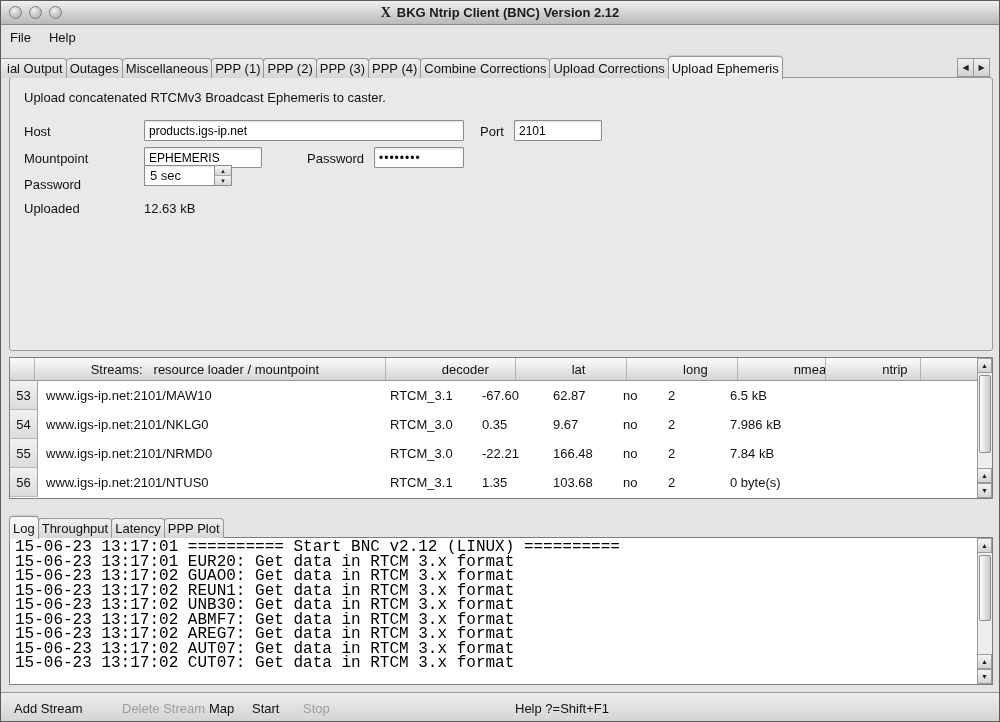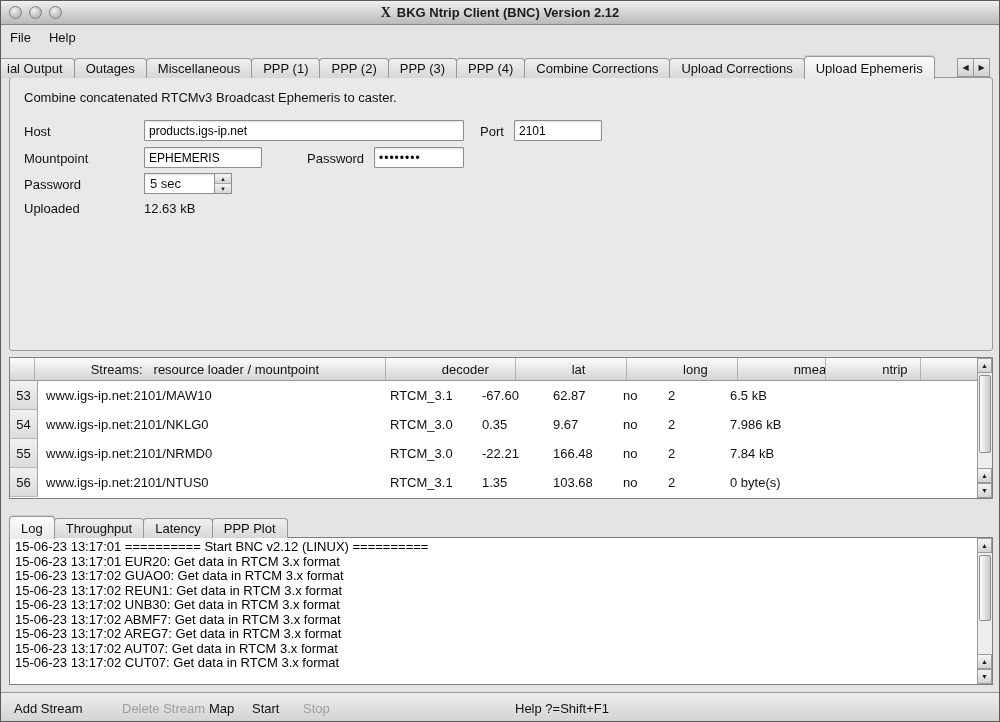--- a/index.html
+++ b/index.html
@@ -27,21 +27,21 @@
   .title { font-weight:bold; font-size:13px; color:#1c1c1c; display:flex; gap:6px; align-items:center; }
   .xicon { font-family:"Liberation Serif", serif; font-weight:bold; font-size:14px; }
 
   
   .menubar { position:absolute; top:25px; left:0; width:100%; height:22px; display:flex; align-items:center; }
   .menu-item { padding:2px 9px; cursor:default; }
 
   
   .tabbar { position:absolute; top:54px; left:0; height:23px; display:flex; align-items:flex-end; z-index:3; }
   .tab {
-    height:20px; padding:0 11px; display:flex; align-items:center;
+    height:20px; padding:0 3px; display:flex; align-items:center;
     background:linear-gradient(#f0f0f0,#d7d7d7);
     border:1px solid #979797; border-bottom:none;
     border-radius:4px 4px 0 0; margin-right:-1px; white-space:nowrap;
   }
   .tab.clipped { border-left:none; border-top-left-radius:0; padding-left:6px; }
   .tab.active {
     height:23px; margin-bottom:-1px; z-index:5;
     background:linear-gradient(#fbfbfb,#e9e9e9);
     box-shadow:0 -1px 1px rgba(0,0,0,0.12);
   }
@@ -58,21 +58,21 @@
     background:#e9e9e9; border:1px solid #989898; border-radius:3px; z-index:1;
   }
   .panel .desc { position:absolute; left:14px; top:12px; }
   .flabel { position:absolute; white-space:nowrap; }
   .text-input {
     position:absolute; height:21px; border:1px solid #8d8d8d; background:#fff;
     font-family:"Liberation Sans", sans-serif; font-size:12px; padding:0 4px;
     box-shadow:inset 0 1px 2px rgba(0,0,0,0.12); border-radius:1px;
   }
   .spinbox {
-    position:absolute; left:134px; top:95px; width:88px; height:21px;
+    position:absolute; left:134px; top:87px; width:88px; height:21px;
     border:1px solid #8d8d8d; background:#fff; box-shadow:inset 0 1px 2px rgba(0,0,0,0.12);
   }
   .spinbox .val { position:absolute; left:5px; top:2px; }
   .spinbtns { position:absolute; right:0; top:0; bottom:0; width:17px; border-left:1px solid #8d8d8d; display:flex; flex-direction:column; }
   .spinbtn {
     flex:1; display:flex; align-items:center; justify-content:center;
     font-size:6px; color:#222; background:linear-gradient(#f5f5f5,#d5d5d5);
   }
   .spinbtn.up { border-bottom:1px solid #a8a8a8; }
   .static-val { position:absolute; white-space:nowrap; }
@@ -125,21 +125,21 @@
   
   .bottom-tabbar { position:absolute; left:8px; top:513px; height:24px; display:flex; align-items:flex-end; z-index:3; }
 
   
   .logframe {
     position:absolute; left:8px; top:536px; width:984px; height:148px;
     background:#fff; border:1px solid #7e7e7e;
   }
   .logtext {
     position:absolute; left:5px; top:2px; right:18px; bottom:2px; overflow:hidden;
-    font-family:Liberation Sans, sans-serif; font-size:13px; line-height:14.5px; color:#000;
+    font-family:Liberation Mono, monospace; font-size:16px; line-height:14.5px; color:#000;
   }
   .logline { white-space:pre; }
 
   
   .toolbar {
     position:absolute; left:0; top:691px; width:100%; height:31px;
     background:linear-gradient(#ededed,#d2d2d2); border-top:1px solid #9a9a9a;
   }
   .tbtn { position:absolute; top:0; height:100%; display:flex; align-items:center; white-space:nowrap; color:#111; }
   .tbtn.disabled { color:#9e9e9e; }
@@ -179,21 +179,21 @@
 <div class="tabscroll">
   <div class="scrollbtn">
       <span>◀</span>
     </div>
   <div class="scrollbtn">
       <span>▶</span>
     </div>
 </div>
 
 <div class="panel">
-  <div class="desc">Combine concatenated RTCMv3 Broadcast Ephemeris to caster.</div>
+  <div class="desc">Upload concatenated RTCMv3 Broadcast Ephemeris to caster.</div>
 
   <span class="flabel" style="left:14px; top:46px;">Host</span>
   <input class="text-input" style="left: 134px; top: 42px; width: 320px;" type="text" value="products.igs-ip.net">
   <span class="flabel" style="left:470px; top:46px;">Port</span>
   <input class="text-input" style="left: 504px; top: 42px; width: 88px;" type="text" value="2101">
 
   <span class="flabel" style="left:14px; top:73px;">Mountpoint</span>
   <input class="text-input" style="left: 134px; top: 69px; width: 118px;" type="text" value="EPHEMERIS">
   <span class="flabel" style="left:297px; top:73px;">Password</span>
   <input class="text-input" style="left: 364px; top: 69px; width: 90px; letter-spacing: 1px;" type="password" value="●●●●●●●●">

